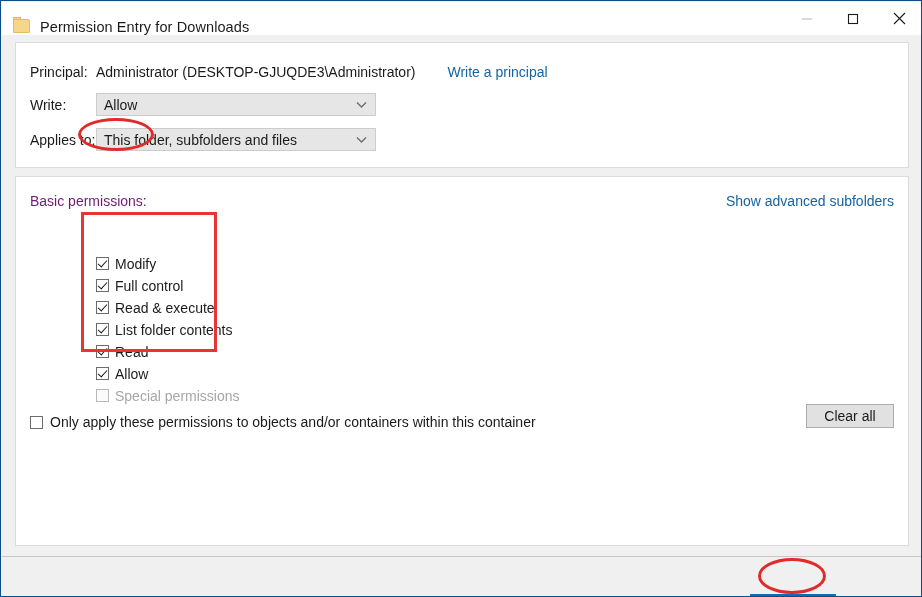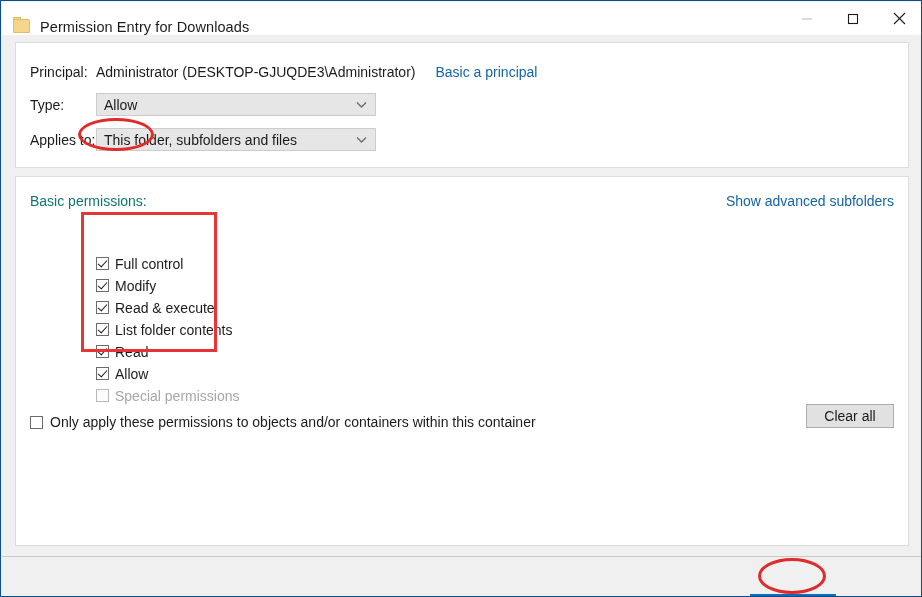--- a/index.html
+++ b/index.html
@@ -125,21 +125,21 @@
     color: #1b1b1b;
   }
   .link {
     font-size: 14px;
     color: #1464a5;
     cursor: pointer;
   }
 
   .row-principal { left: 14px; top: 21px; }
   .row-principal .form-label { width: 66px; }
-  .row-principal .value-text { margin-right: 20px; }
+  .row-principal .value-text { margin-right: 32px; }
 
   .combo {
     box-sizing: border-box;
     height: 23px;
     background: #e6e6e6;
     border: 1px solid #cccccc;
     display: flex;
     align-items: center;
     position: relative;
     cursor: default;
@@ -165,21 +165,21 @@
   .row-applies { left: 14px; top: 85px; }
   .row-applies .form-label { width: 66px; }
   .row-applies .combo { width: 280px; }
 
   
   .basic-label {
     position: absolute;
     left: 14px;
     top: 16px;
     font-size: 14px;
-    color: #0f766e;
+    color: #701a75;
   }
   .adv-link {
     position: absolute;
     right: 14px;
     top: 16px;
     font-size: 14px;
     color: #1464a5;
     cursor: pointer;
   }
 
@@ -341,25 +341,25 @@
     </div>
   </div>
 
   <div class="client">
 
     <div class="panel panel-top">
 
       <div class="row row-principal">
         <span class="form-label">Principal:</span>
         <span class="value-text">Administrator (DESKTOP-GJUQDE3\Administrator)</span>
-        <span class="link">Basic a principal</span>
+        <span class="link">Write a principal</span>
       </div>
 
       <div class="row row-type">
-        <span class="form-label">Type:</span>
+        <span class="form-label">Write:</span>
         <div class="combo">
           <span class="combo-value">Allow</span>
           <span class="combo-arrow">
             <svg width="11" height="7" viewBox="0 0 11 7">
                 <path d="M1 1 L5.5 5.5 L10 1" fill="none" stroke="#6b6b6b" stroke-width="1.3"></path>
               </svg>
           </span>
         </div>
       </div>
 
@@ -378,25 +378,25 @@
     </div>
 
     <div class="panel panel-main">
 
       <div class="basic-label">Basic permissions:</div>
       <div class="adv-link">Show advanced subfolders</div>
 
       <div class="perm-list" id="perm-list">
           <div class="perm-item">
             <span class="cb checked"></span>
+            <span class="perm-label">Modify</span>
+          </div>
+          <div class="perm-item">
+            <span class="cb checked"></span>
             <span class="perm-label">Full control</span>
-          </div>
-          <div class="perm-item">
-            <span class="cb checked"></span>
-            <span class="perm-label">Modify</span>
           </div>
           <div class="perm-item">
             <span class="cb checked"></span>
             <span class="perm-label">Read &amp; execute</span>
           </div>
           <div class="perm-item">
             <span class="cb checked"></span>
             <span class="perm-label">List folder contents</span>
           </div>
           <div class="perm-item">

